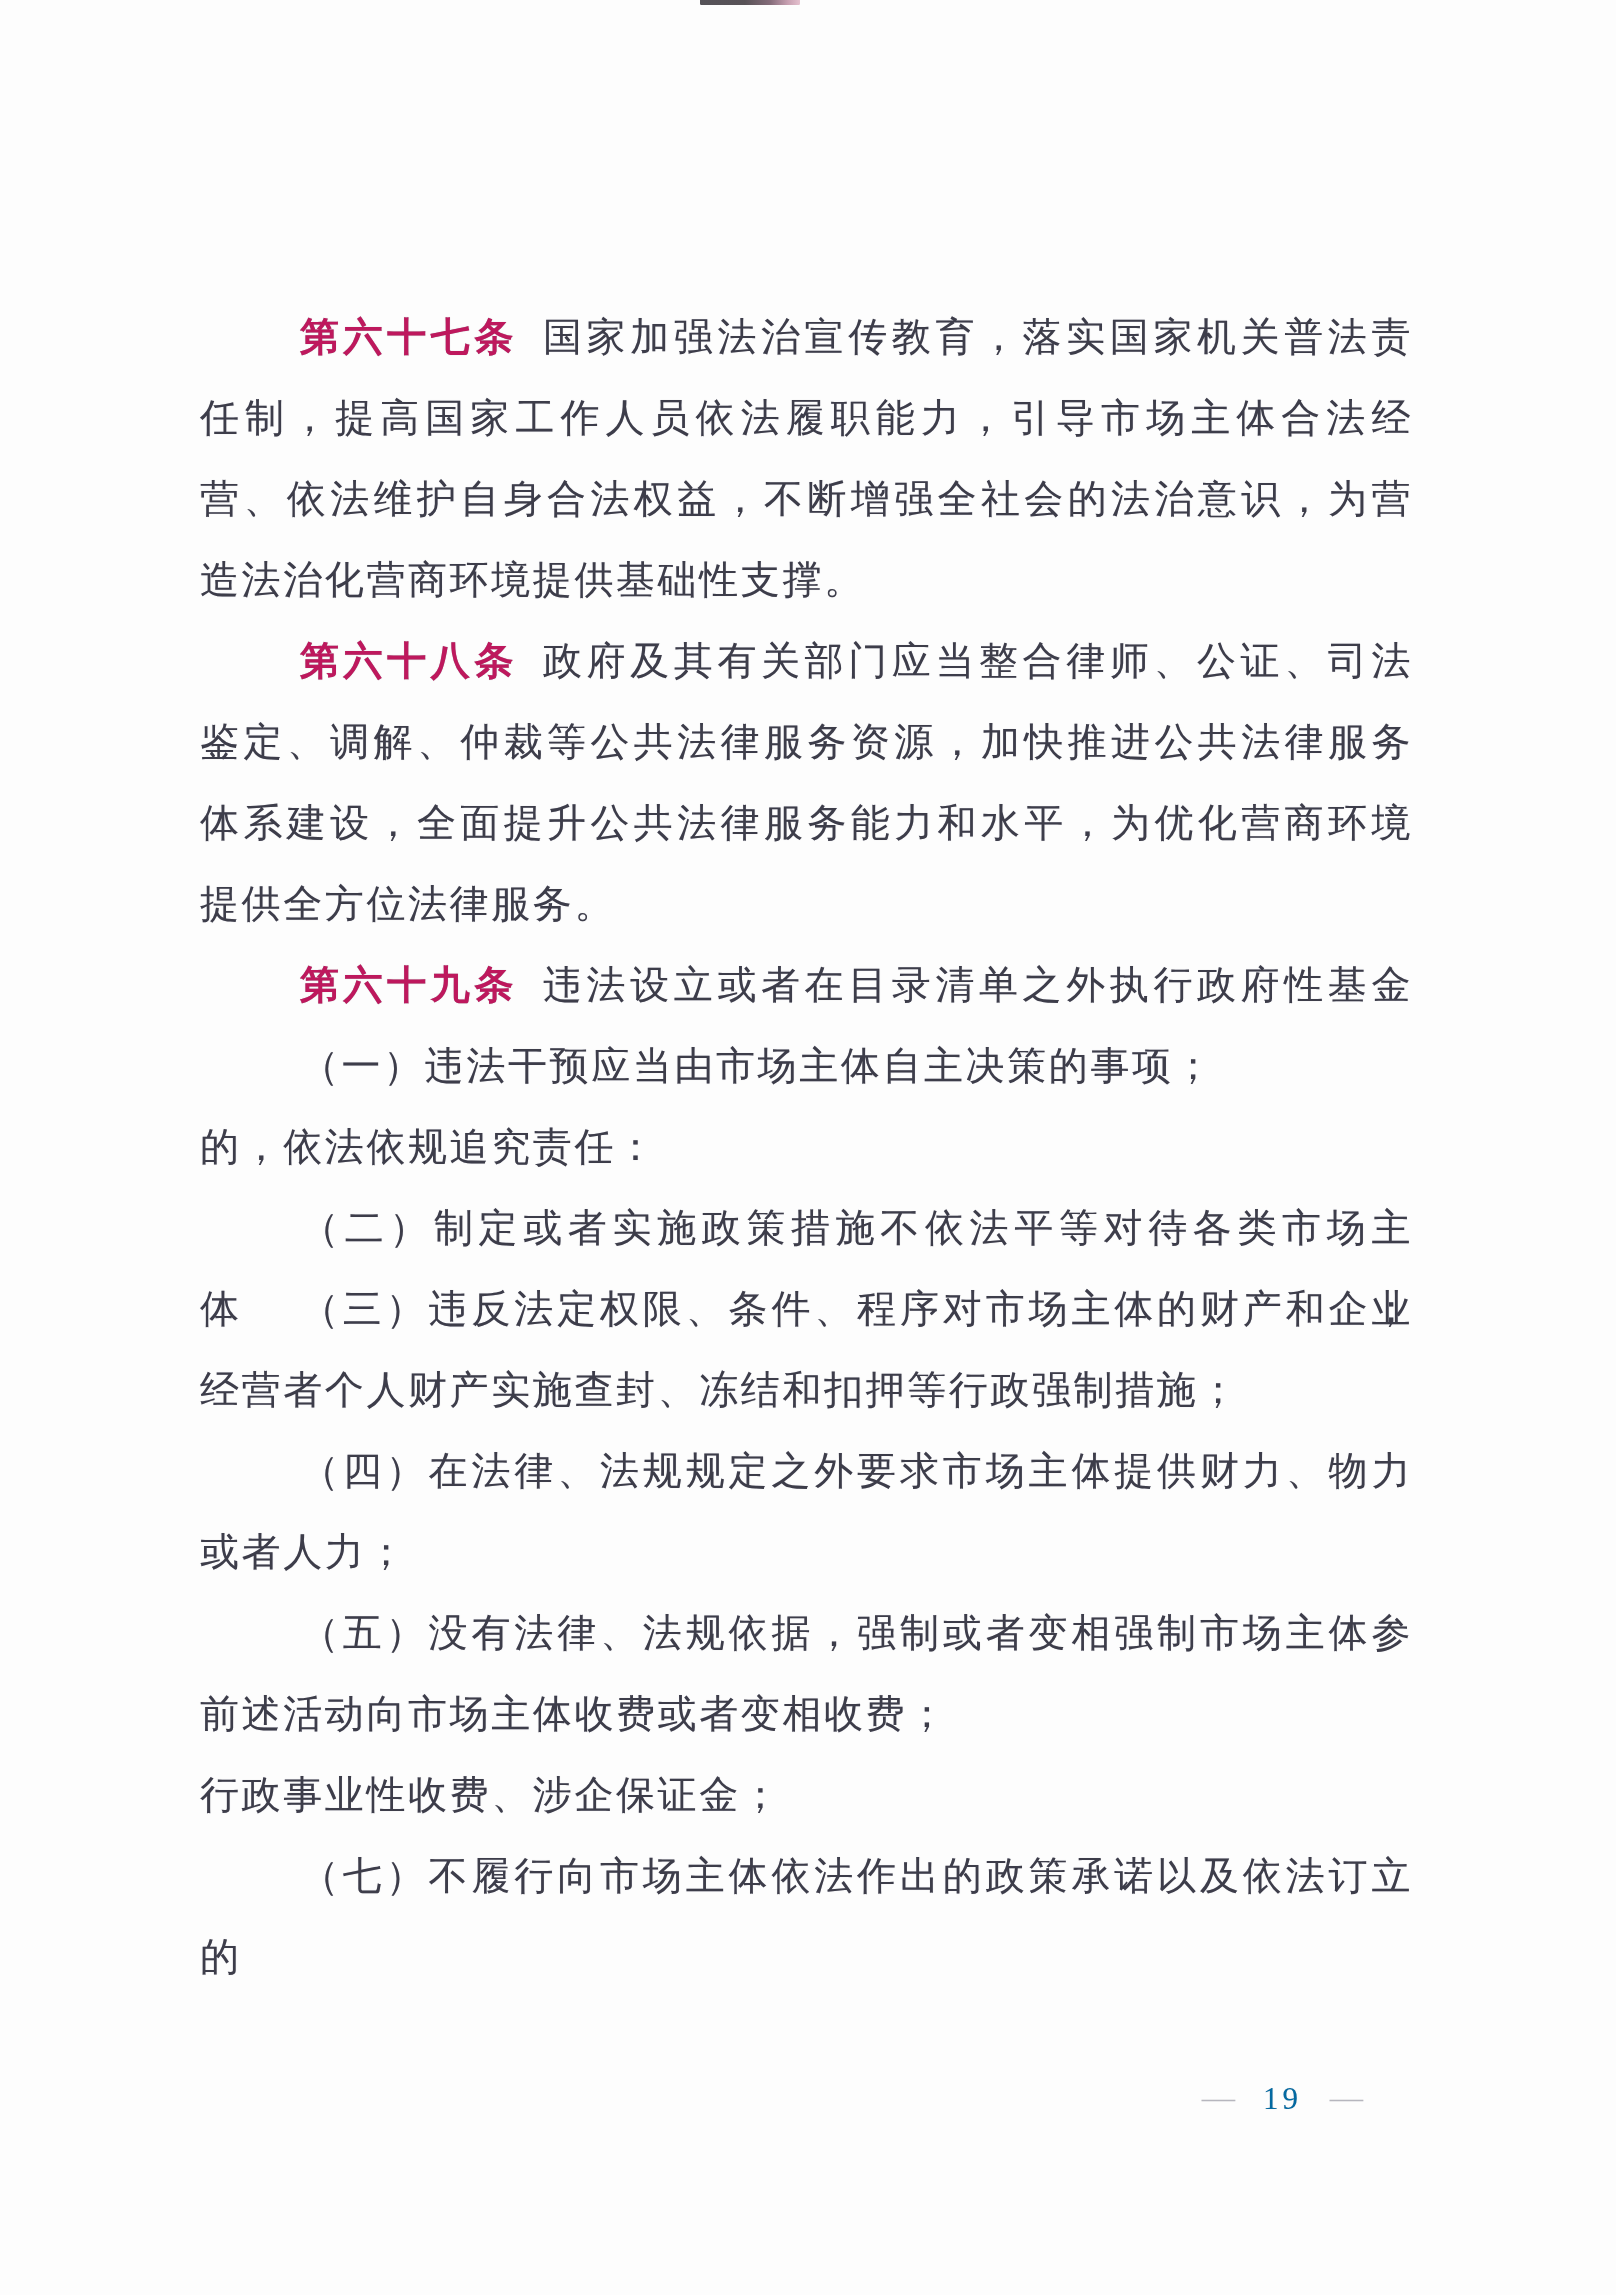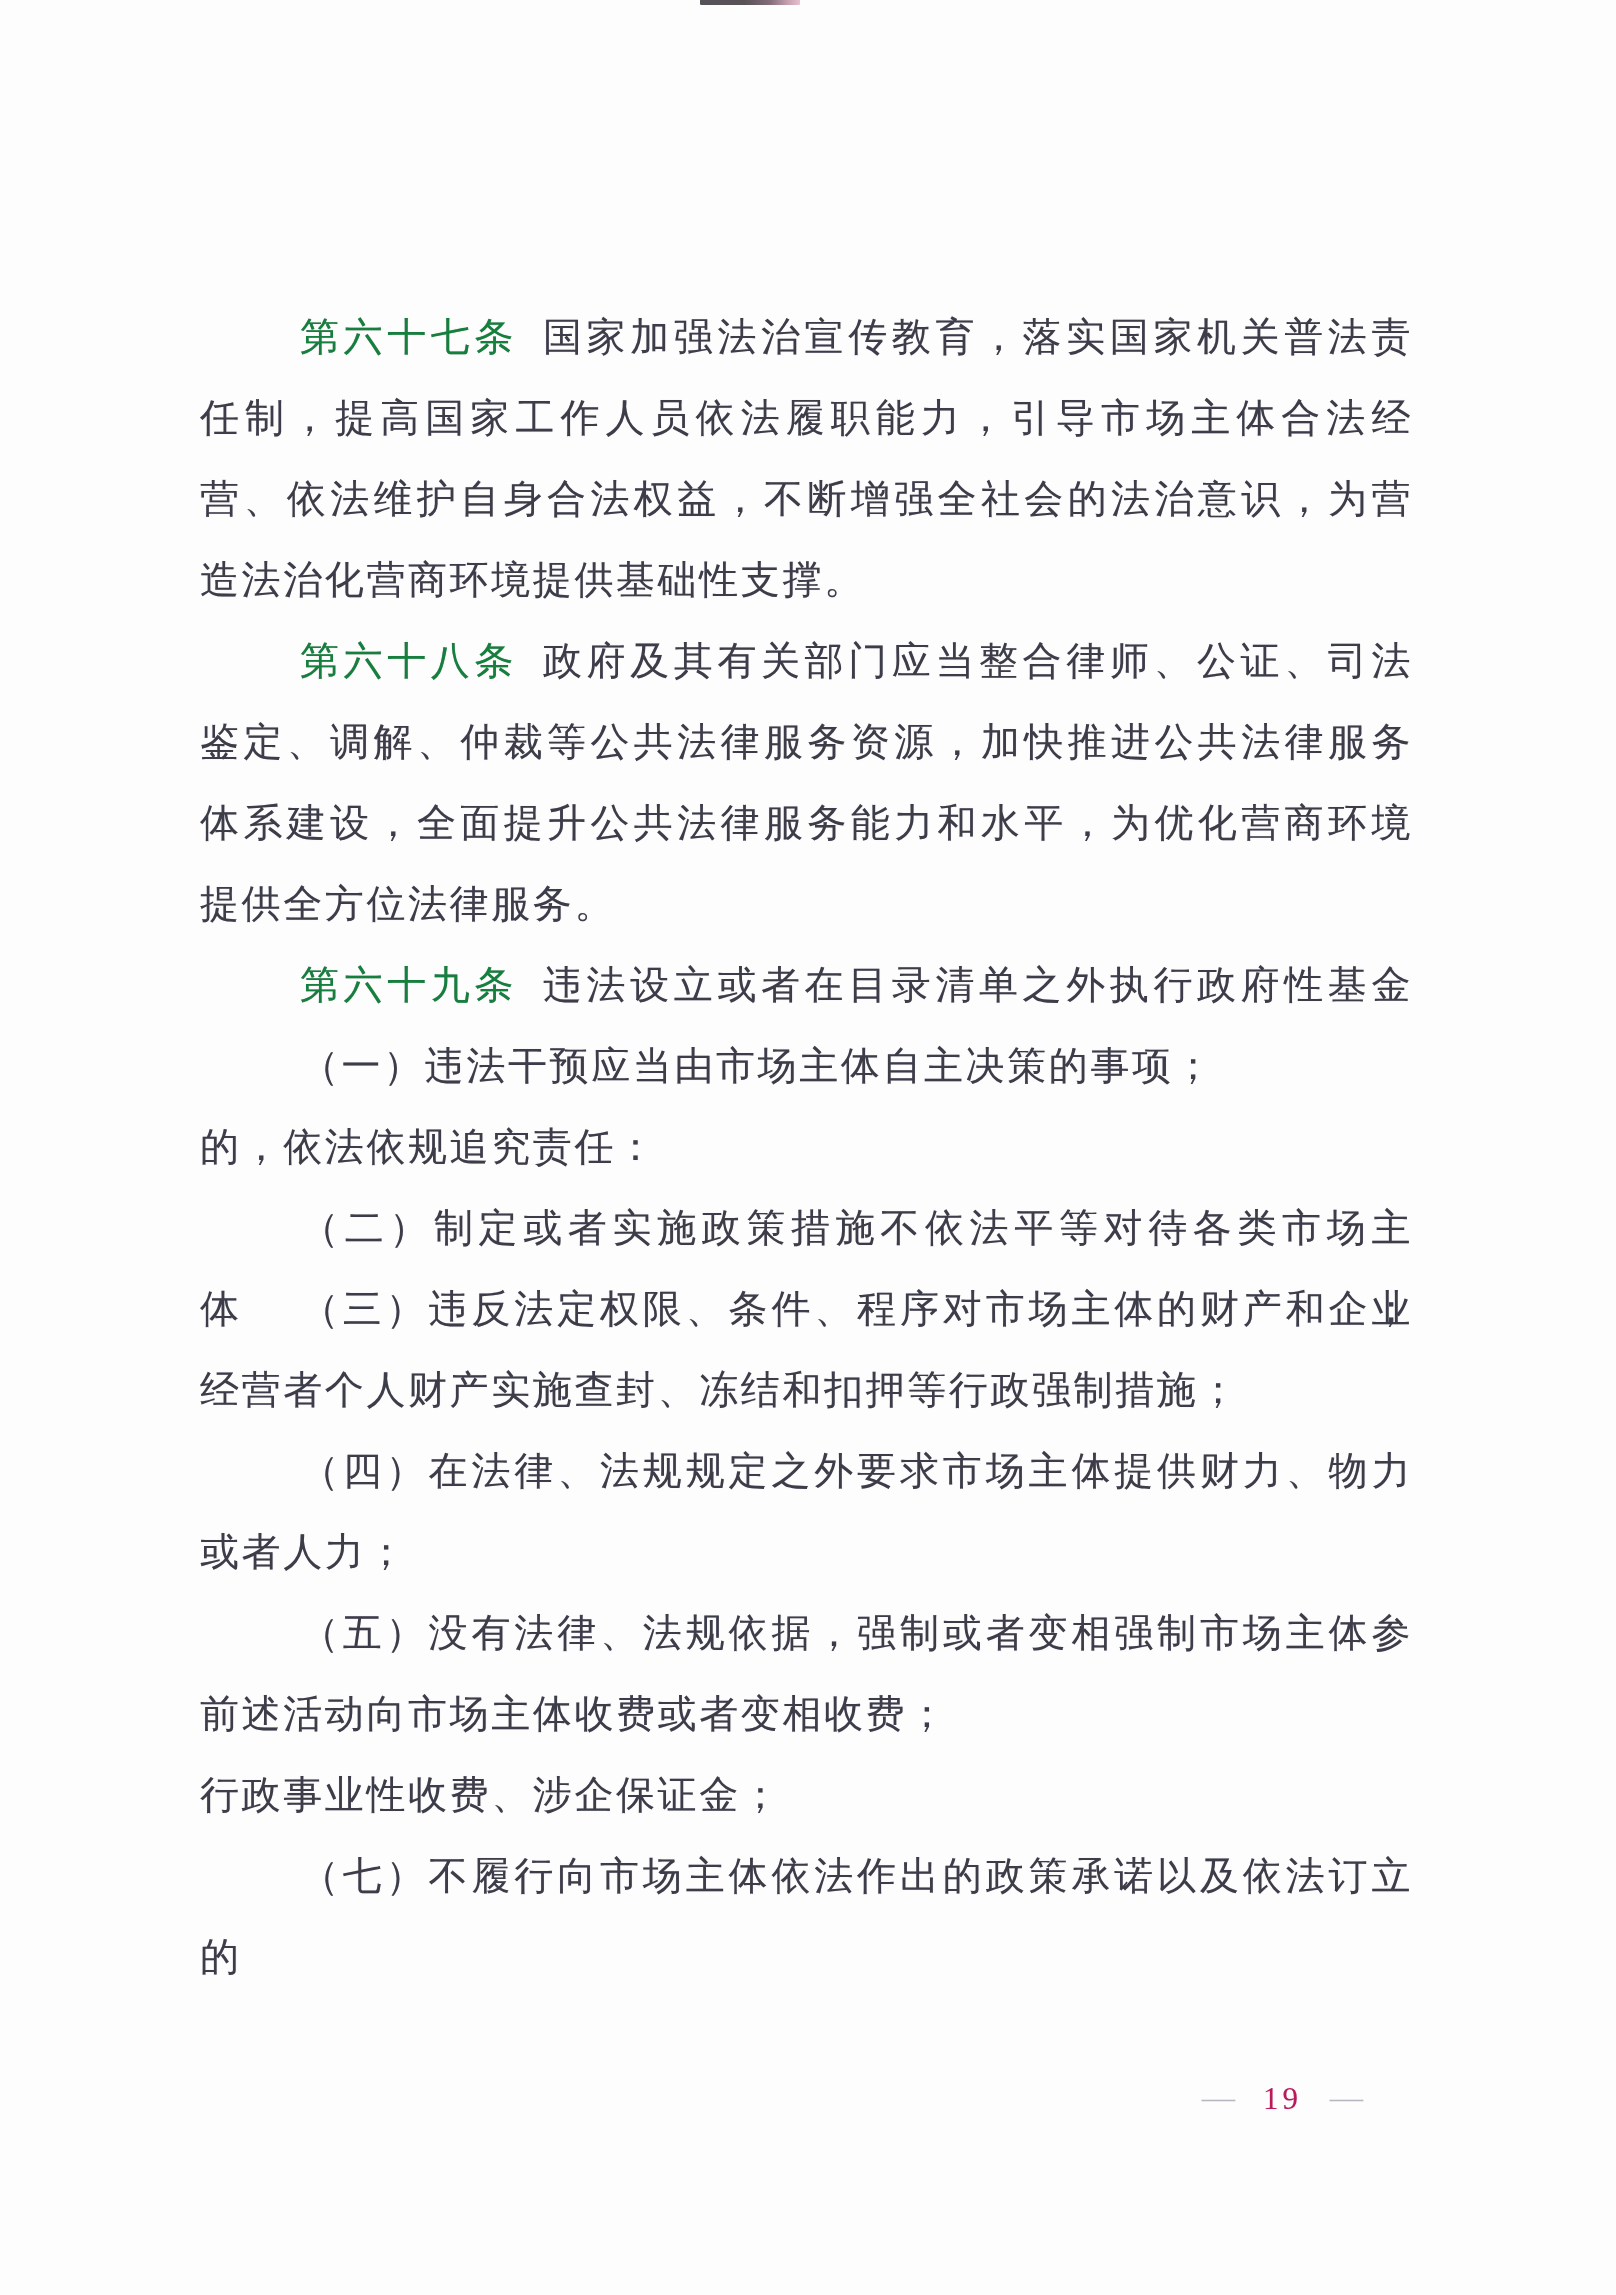--- a/index.html
+++ b/index.html
@@ -49,43 +49,43 @@
   .line.fill {
     white-space: normal;
     text-align: justify;
     text-align-last: justify;
   }
   .line.indent {
     text-indent: 100px;
   }
   .line b {
     font-family: "Liberation Sans", "DejaVu Sans", sans-serif;
-    font-weight: 400;
-    color: #15803d;
+    font-weight: 700;
+    color: #be185d;
     letter-spacing: 2.6px;
     margin-right: 25px;
     text-shadow: 0 0 0.7px rgba(35,35,50,.45);
   }
   .page-number {
     position: absolute;
     left: 1204px;
     top: 2083px;
     display: flex;
     align-items: center;
     gap: 30px;
     font-size: 31px;
     line-height: 31px;
   }
   .page-number .dash {
     color: #b6b6be;
     font-size: 29px;
     transform: scaleX(1.15);
   }
   .page-number .num {
-    color: #be185d;
+    color: #0369a1;
     letter-spacing: 3.9px;
     text-shadow: 0 0 0.7px rgba(80,80,100,.3);
   }
 </style>
 </head>
 <body>
 
 <div class="page">
 
   <div class="scan-bar"></div>

